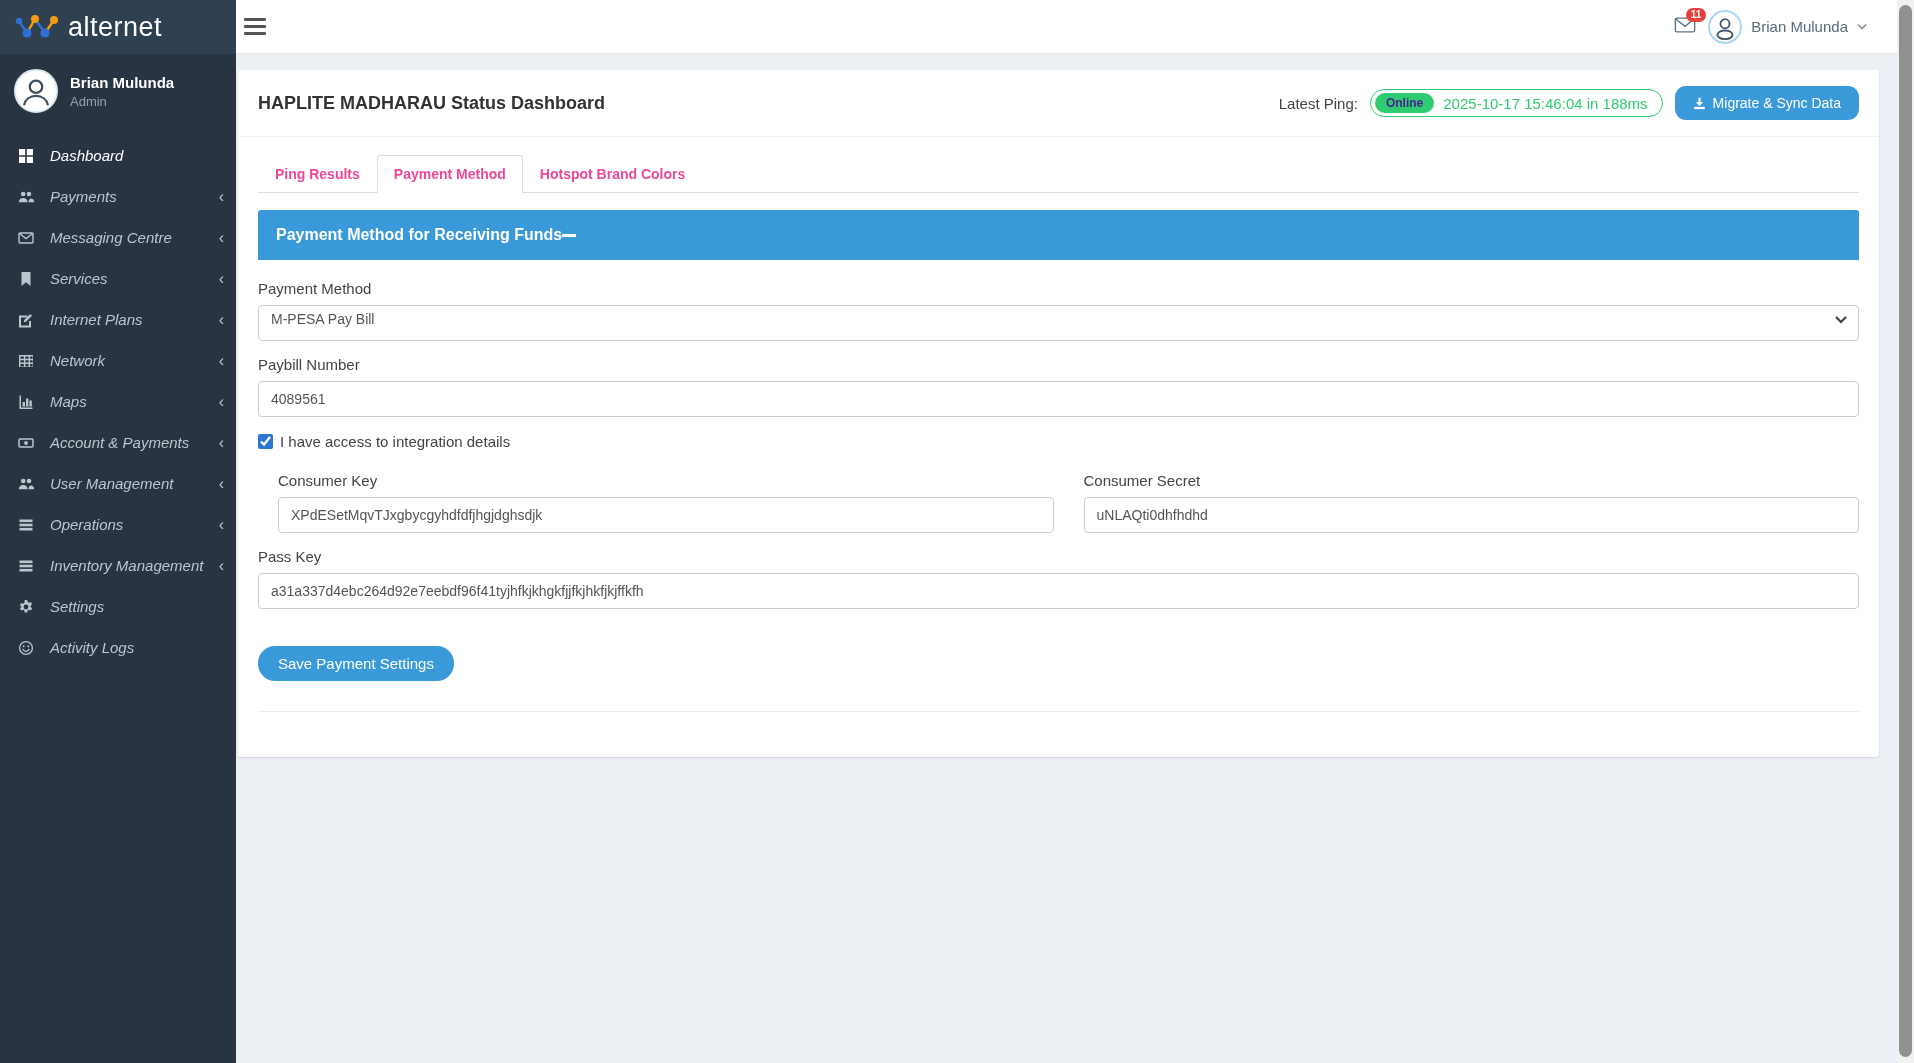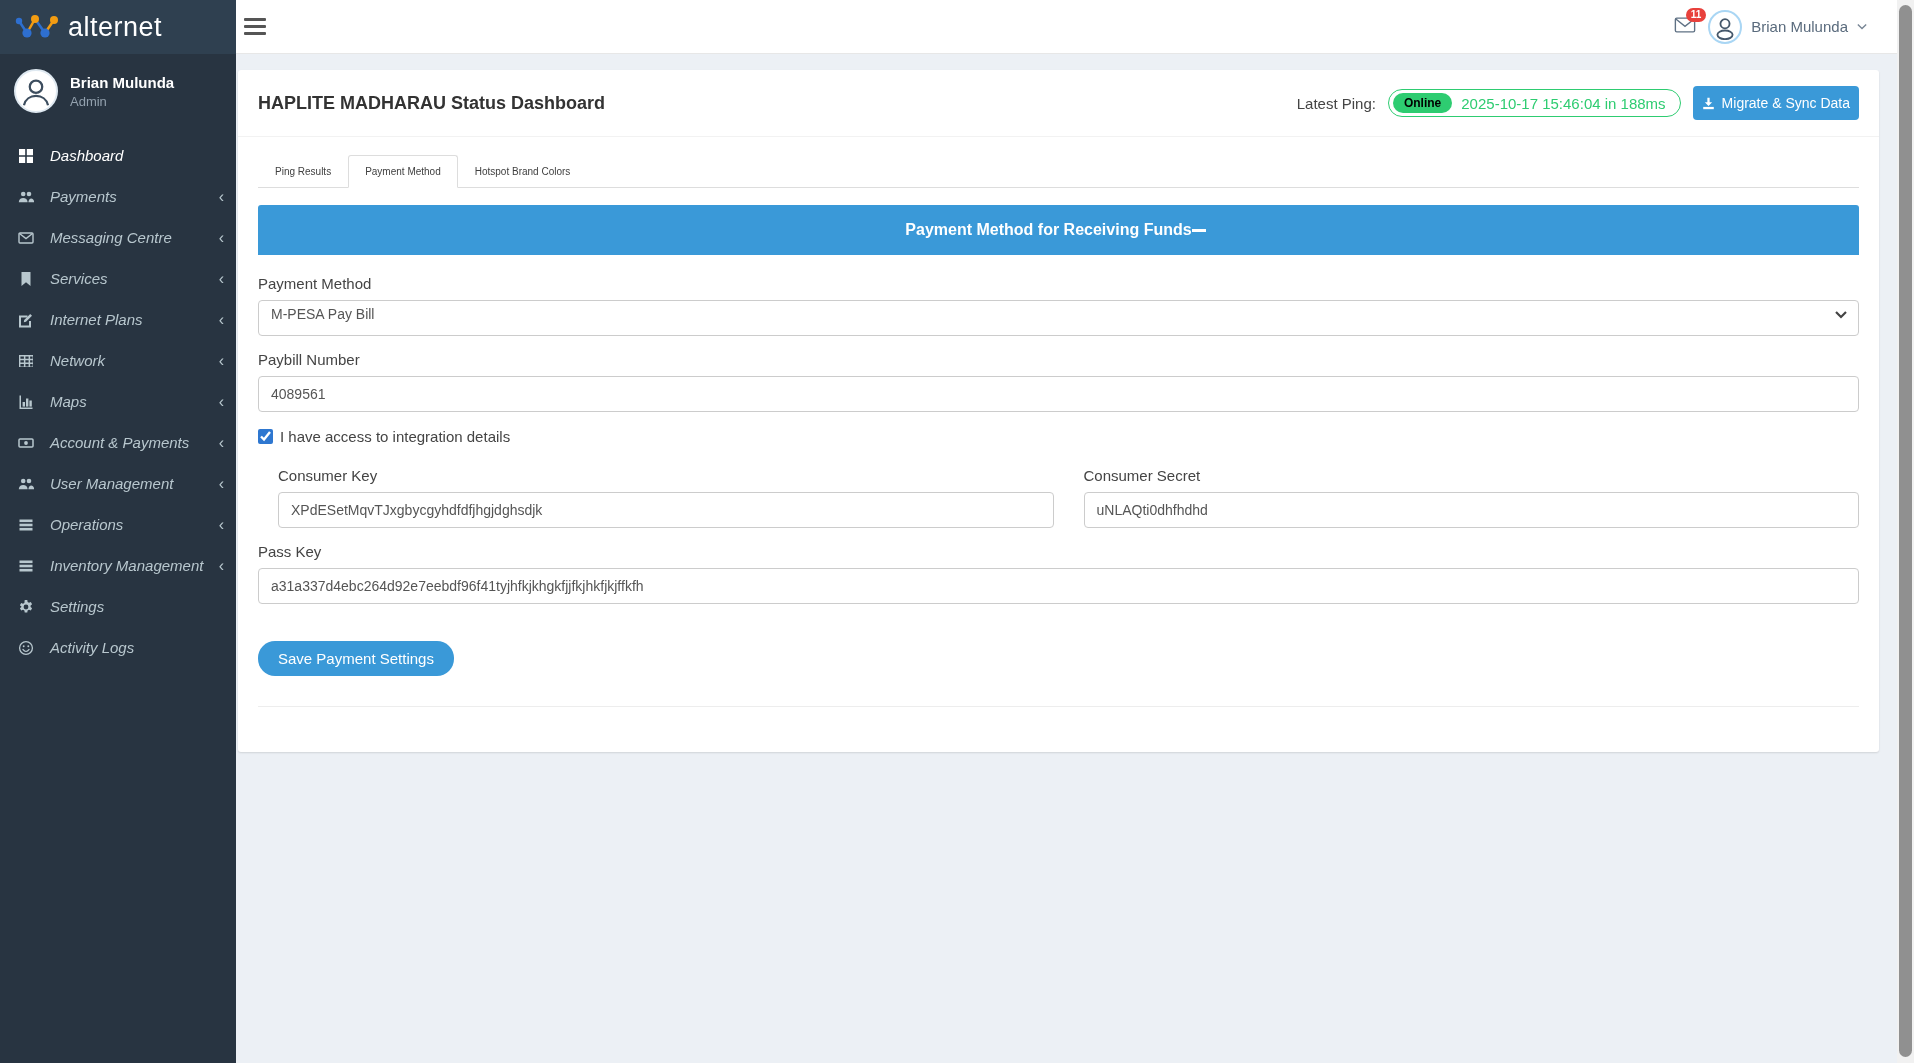--- a/index.html
+++ b/index.html
@@ -40,33 +40,33 @@
   .caret { width:10px; height:7px; }
 
   
   .content { position:absolute; left:220px; top:54px; right:17px; bottom:0; background:#ecf0f5; padding:16px 18px; }
   .card { background:#fff; border-radius:3px; box-shadow:0 1px 2px rgba(0,0,0,.12); padding-bottom:45px; }
   .card-header { display:flex; align-items:center; justify-content:space-between; padding:16px 20px; border-bottom:1px solid #f2f2f2; }
   .page-title { font-size:18px; font-weight:700; color:#333; }
   .header-right { display:flex; align-items:center; gap:12px; }
   .ping-label { font-size:15px; color:#444; }
   .ping-pill { display:flex; align-items:center; gap:9px; border:1px solid #2ecc71; border-radius:999px; padding:3px 14px 3px 4px; }
-  .online-badge { background:#2ecc71; color:#000000; font-size:12px; font-weight:700; padding:4px 11px; border-radius:999px; line-height:1; }
+  .online-badge { background:#2ecc71; color:#4c1d95; font-size:12px; font-weight:700; padding:4px 11px; border-radius:999px; line-height:1; }
   .ping-text { color:#2ecc71; font-size:15px; }
-  .btn-primary { background:#3a99d8; color:#fff; border:none; font-size:14px; font-weight:500; padding:9px 9px; border-radius:4px; display:flex; align-items:center; gap:7px; cursor:pointer; font-family:inherit; }
+  .btn-primary { background:#3a99d8; color:#fff; border:none; font-size:14px; font-weight:500; padding:9px 18px; border-radius:11px; display:flex; align-items:center; gap:7px; cursor:pointer; font-family:inherit; }
   .btn-primary svg { width:13px; height:13px; fill:#fff; }
 
   
   .tabs { display:flex; margin:18px 20px 0 20px; border-bottom:1px solid #ddd; }
-  .tab { padding:10px 16px; font-size:10px; color:#404040; cursor:pointer; border:1px solid transparent; margin-bottom:-1px; border-radius:3px 3px 0 0; }
+  .tab { padding:10px 16px; font-size:14px; color:#ec4899; cursor:pointer; border:1px solid transparent; margin-bottom:-1px; border-radius:3px 3px 0 0;font-weight:bold; }
   .tab.active { background:#fff; border-color:#ddd #ddd #fff #ddd; }
 
   
   .panel { margin:17px 20px 0 20px; border-bottom:1px solid #ededed; }
-  .panel-header { background:#3a99d8; border-radius:3px 3px 0 0; padding:16px 18px; display:flex; align-items:center; justify-content:center; }
+  .panel-header { background:#3a99d8; border-radius:3px 3px 0 0; padding:16px 18px; display:flex; align-items:center; justify-content:flex-start; }
   .panel-title { color:#fff; font-size:16px; font-weight:700; }
   .collapse-btn { width:14px; height:3px; background:#fff; cursor:pointer; margin-right:6px; }
   .panel-body { padding:20px 0 30px 0; }
 
   .form-label { display:block; font-size:15px; color:#444; margin-bottom:8px; }
   .form-group { margin-bottom:15px; }
   .select-wrap { position:relative; }
   select.form-control { appearance:none; -webkit-appearance:none; width:100%; height:36px; border:1px solid #ccc; border-radius:4px; padding:0 30px 8px 12px; font-size:14px; color:#555; background:#fff; font-family:inherit; }
   .select-arrow { position:absolute; right:12px; top:11px; pointer-events:none; }
   input.form-control { height:36px; border:1px solid #ccc; border-radius:4px; padding:0 12px; font-size:14px; color:#555; width:100%; font-family:inherit; background:#fff; }

